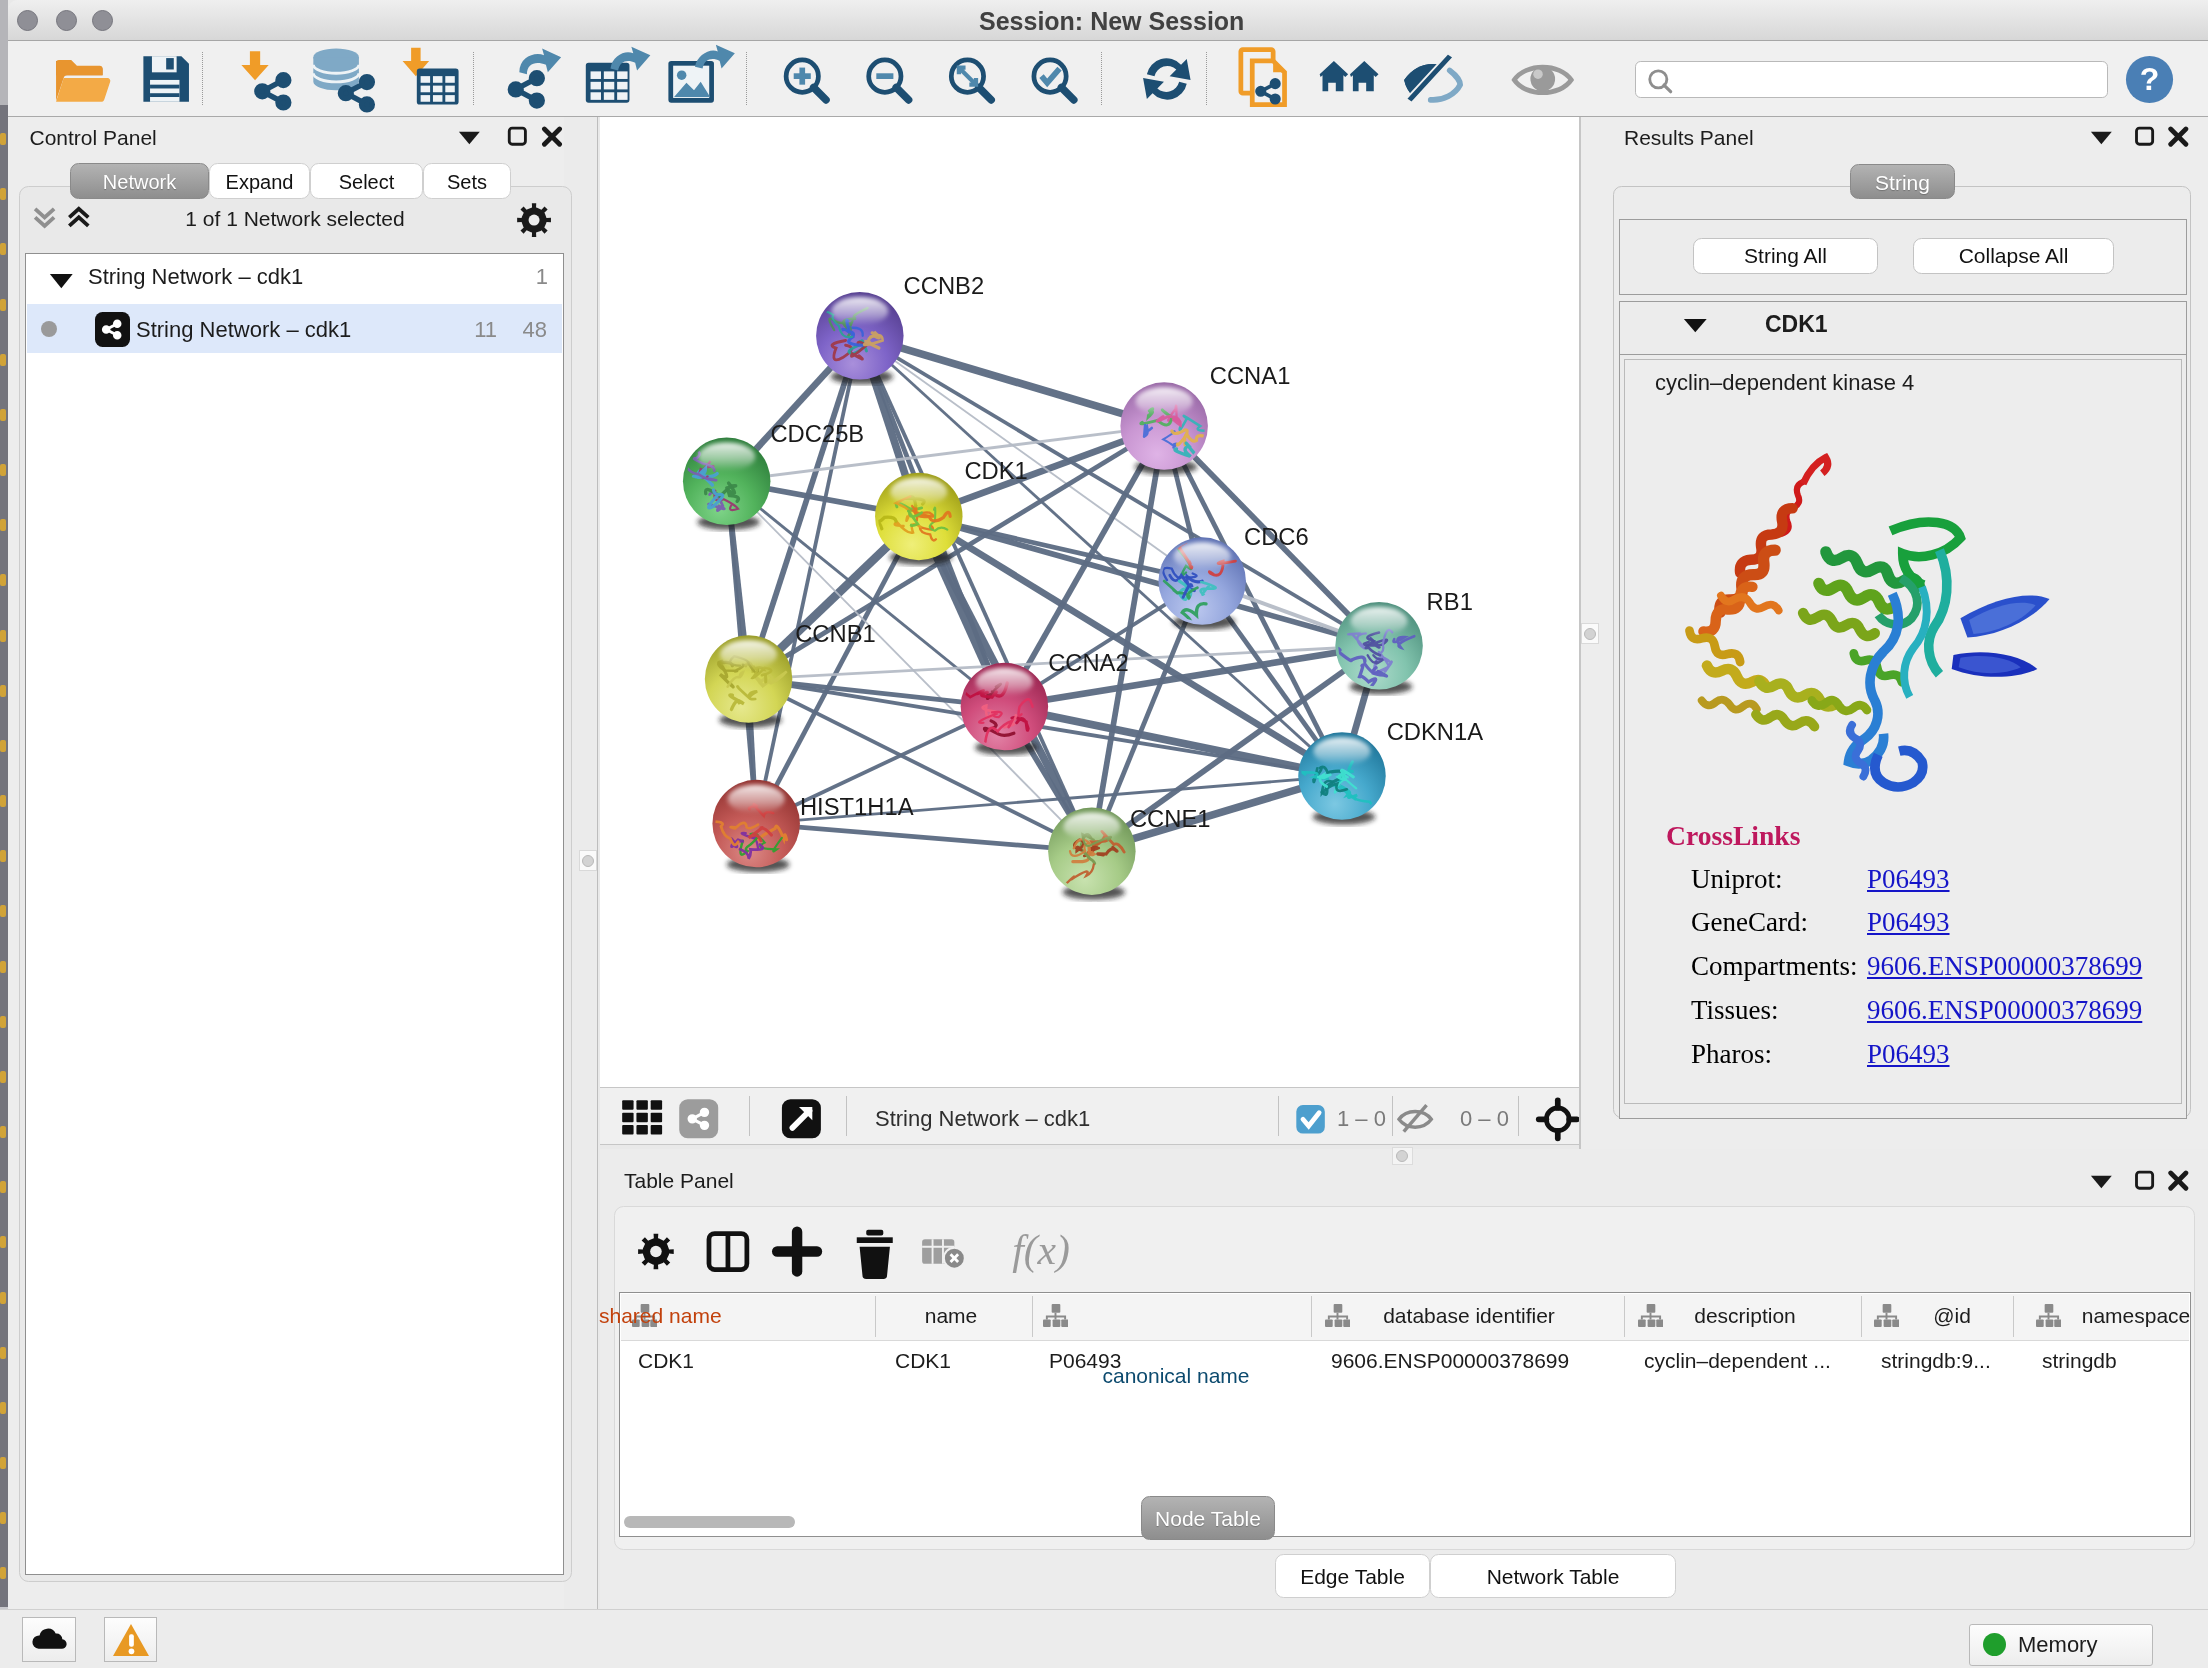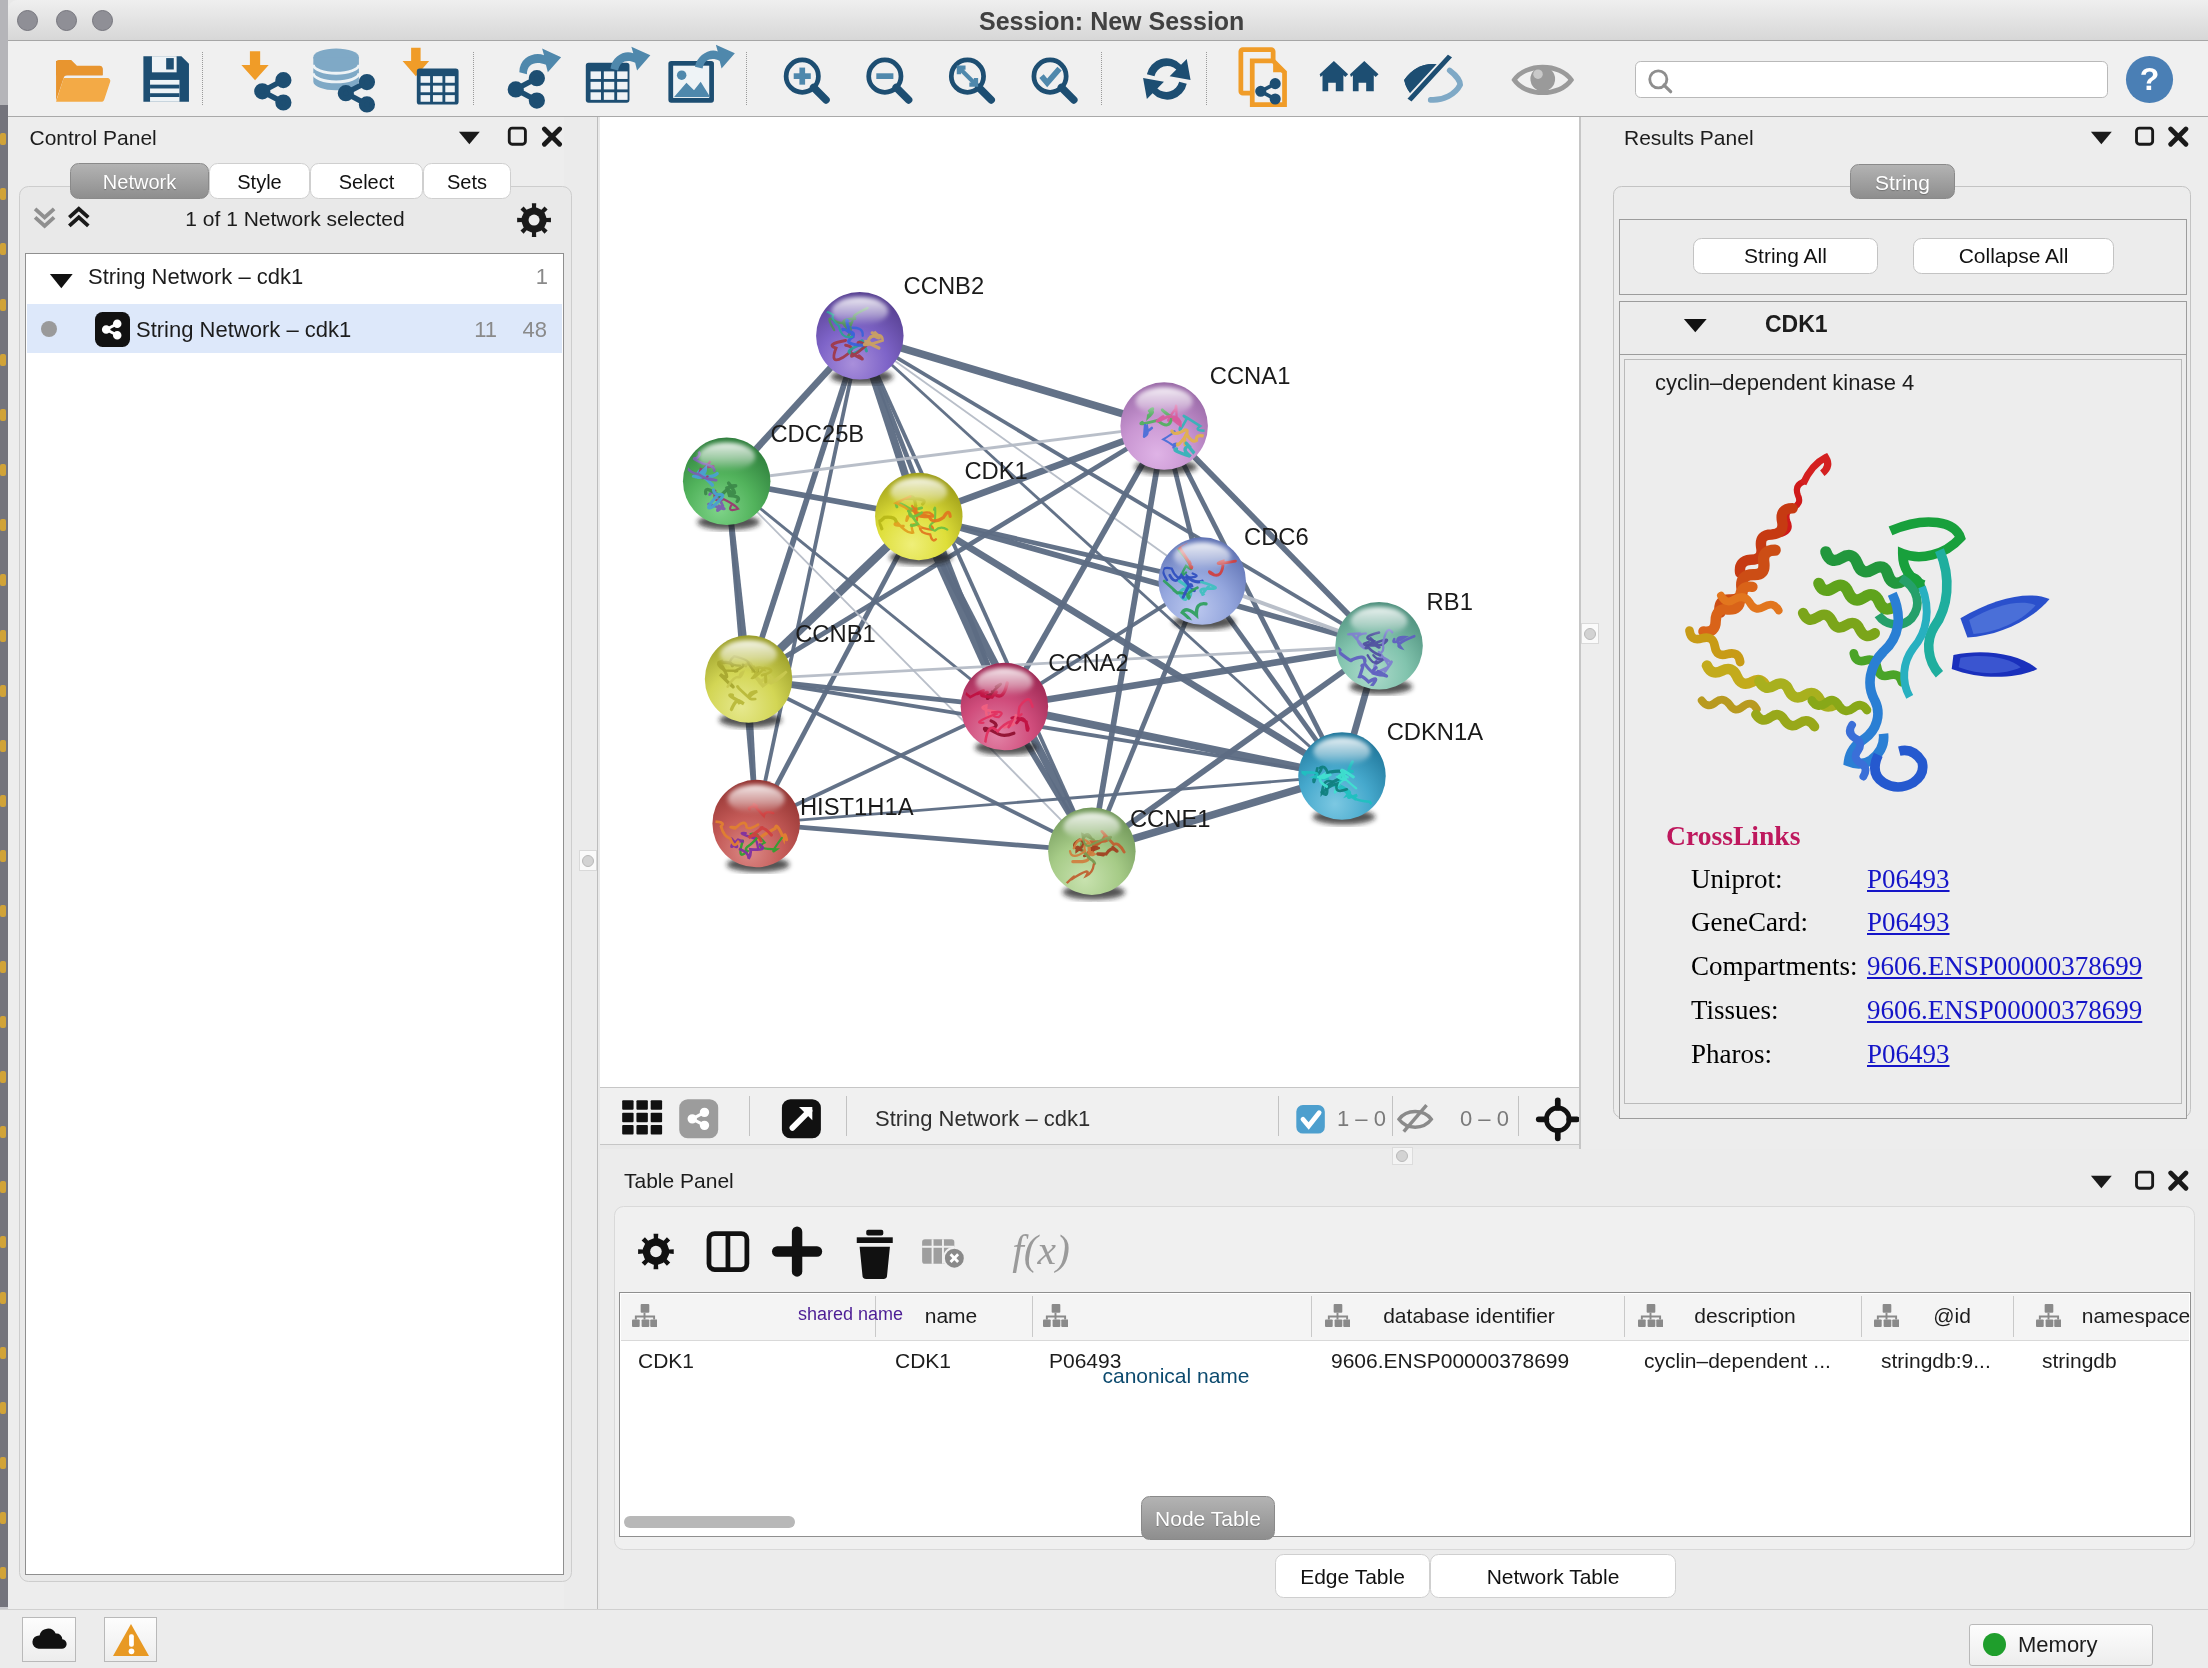--- a/index.html
+++ b/index.html
@@ -234,21 +234,21 @@
 <div class="txt" style="left:29.5px;top:126px;font-size:21px">Control Panel</div>
 <svg style="position:absolute;left:457px;top:126px" width="114" height="25" viewBox="0 0 120 26">
     <path d="M2 6 h22 l-11 13 z" fill="#1a1a1a"></path>
     <rect x="55" y="2" width="17" height="17" rx="3" fill="none" stroke="#1a1a1a" stroke-width="3"></rect>
     <g stroke="#1a1a1a" stroke-width="5" stroke-linecap="round">
       <line x1="92" y1="3" x2="108" y2="19"></line>
       <line x1="108" y1="3" x2="92" y2="19"></line>
     </g>
   </svg>
 <div class="tab tabsel" style="left:70px;top:163px;width:139px;height:36px;line-height:36px">Network</div>
-<div class="tab" style="left:209px;top:163px;width:101px;height:36px;line-height:36px">Style</div>
+<div class="tab" style="left:209px;top:163px;width:101px;height:36px;line-height:36px">Expand</div>
 <div class="tab" style="left:310px;top:163px;width:113px;height:36px;line-height:36px">Select</div>
 <div class="tab" style="left:423px;top:163px;width:88px;height:36px;line-height:36px">Sets</div>
 <div class="abs" style="left:19px;top:186px;width:553px;height:1396px;background:#e9e9e9;border:1px solid #cdcdcd;border-radius:9.5px;box-sizing:border-box"></div>
 <svg style="position:absolute;left:32px;top:205px" width="67" height="28.5" viewBox="0 0 70 30">
     <g stroke="#8f8f8f" stroke-width="4" fill="none">
       <path d="M3 4 l10 9 10-9"></path>
       <path d="M3 13 l10 9 10-9"></path>
     </g>
     <g stroke="#1a1a1a" stroke-width="4" fill="none" transform="translate(36,0)">
       <path d="M3 13 l10-9 10 9"></path>
@@ -794,21 +794,21 @@
 <div class="abs" style="left:2013px;top:1296px;width:1px;height:41px;background:#c9c9c9"></div>
 <svg style="position:absolute;left:632px;top:1304px" width="25" height="25" viewBox="0 0 26 26">
     <g fill="#8a8a8a">
       <rect x="9" y="0" width="9" height="9" rx="1"></rect>
       <rect x="0" y="16" width="8" height="8" rx="1"></rect>
       <rect x="10" y="16" width="8" height="8" rx="1"></rect>
       <rect x="19" y="16" width="8" height="8" rx="1"></rect>
       <path d="M13 9 v4 M4 16 v-3 h19 v3 M13 13 v3" stroke="#8a8a8a" stroke-width="2" fill="none"></path>
     </g>
   </svg>
-<div class="txt" style="left:599px;top:1304px;width:304px;text-align:right;font-size:18px;color:#4c1d95">shared name</div>
+<div class="txt" style="left:599px;top:1304px;width:304px;text-align:left;font-size:21px;color:#c2410c">shared name</div>
 <div class="txt" style="left:799px;top:1304px;width:304px;text-align:center;font-size:21px;color:#1c1c1c">name</div>
 <svg style="position:absolute;left:1043px;top:1304px" width="25" height="25" viewBox="0 0 26 26">
     <g fill="#8a8a8a">
       <rect x="9" y="0" width="9" height="9" rx="1"></rect>
       <rect x="0" y="16" width="8" height="8" rx="1"></rect>
       <rect x="10" y="16" width="8" height="8" rx="1"></rect>
       <rect x="19" y="16" width="8" height="8" rx="1"></rect>
       <path d="M13 9 v4 M4 16 v-3 h19 v3 M13 13 v3" stroke="#8a8a8a" stroke-width="2" fill="none"></path>
     </g>
   </svg>

